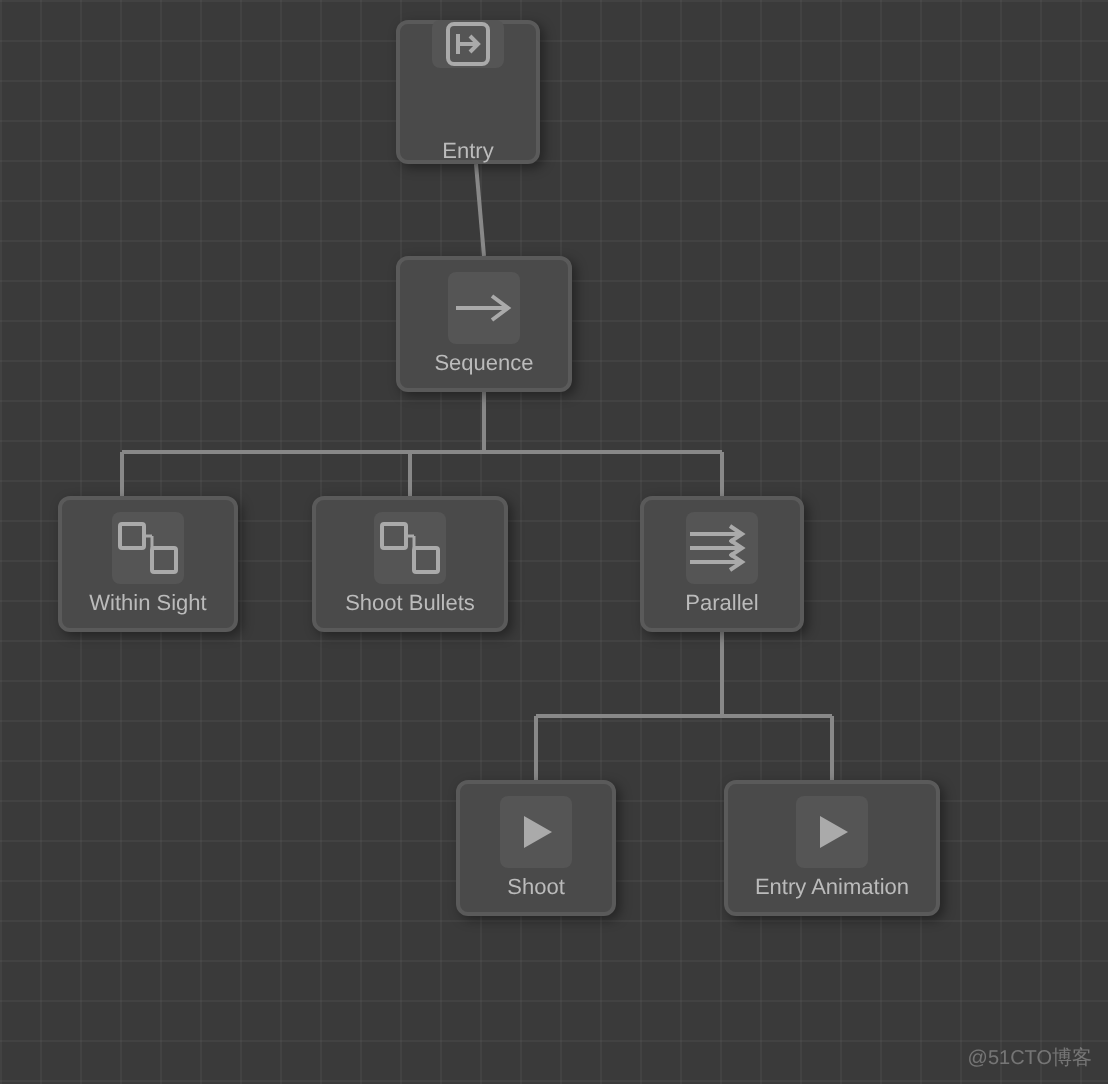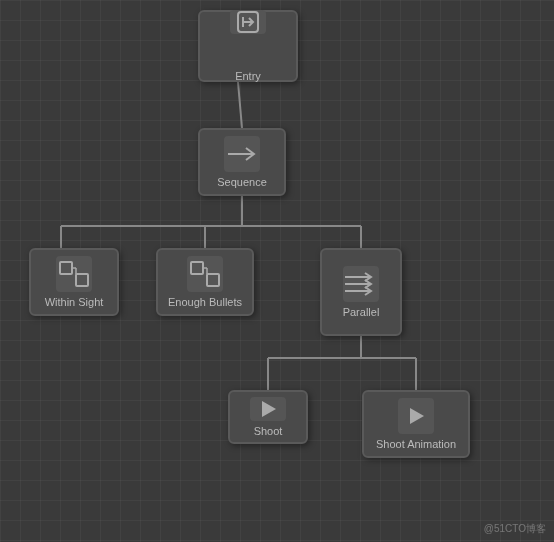--- a/index.html
+++ b/index.html
@@ -85,21 +85,21 @@
   <line x1="361" y1="226" x2="361" y2="248" stroke="#888" stroke-width="2"></line>
 
   <line x1="361" y1="316" x2="361" y2="358" stroke="#888" stroke-width="2"></line>
   <line x1="268" y1="358" x2="416" y2="358" stroke="#888" stroke-width="2"></line>
 
   <line x1="268" y1="358" x2="268" y2="390" stroke="#888" stroke-width="2"></line>
 
   <line x1="416" y1="358" x2="416" y2="390" stroke="#888" stroke-width="2"></line>
 </svg>
 
-<div class="node" style="left:198px; top:10px; width:100px; height:72px;gap:36px;">
+<div class="node" style="left:198px; top:10px; width:72px; height:72px;gap:36px;">
   <div class="node-icon">
     <svg width="24" height="24" viewBox="0 0 24 24" fill="none">
       <rect x="2" y="2" width="20" height="20" rx="3" stroke="#aaa" stroke-width="2" fill="none"></rect>
       <line x1="7" y1="12" x2="17" y2="12" stroke="#aaa" stroke-width="2"></line>
       <polyline points="13,8 17,12 13,16" stroke="#aaa" stroke-width="2" fill="none"></polyline>
       <line x1="7" y1="7" x2="7" y2="17" stroke="#aaa" stroke-width="2"></line>
     </svg>
   </div>
   <span class="node-label">Entry</span>
 </div>
@@ -129,48 +129,48 @@
 
 <div class="node" style="left:156px; top:248px; width:98px; height:68px;">
   <div class="node-icon">
     <svg width="32" height="28" viewBox="0 0 32 28" fill="none">
       <rect x="2" y="2" width="12" height="12" rx="1" stroke="#aaa" stroke-width="2" fill="none"></rect>
       <rect x="18" y="14" width="12" height="12" rx="1" stroke="#aaa" stroke-width="2" fill="none"></rect>
       <line x1="14" y1="8" x2="18" y2="8" stroke="#aaa" stroke-width="1.5"></line>
       <line x1="18" y1="8" x2="18" y2="14" stroke="#aaa" stroke-width="1.5"></line>
     </svg>
   </div>
-  <span class="node-label">Enough Bullets</span>
+  <span class="node-label">Shoot Bullets</span>
 </div>
 
-<div class="node" style="left:320px; top:248px; width:82px; height:88px;">
+<div class="node" style="left:320px; top:248px; width:82px; height:68px;">
   <div class="node-icon">
     <svg width="36" height="24" viewBox="0 0 36 24" fill="none">
       <line x1="2" y1="5" x2="28" y2="5" stroke="#aaa" stroke-width="2"></line>
       <polyline points="22,1 28,5 22,9" stroke="#aaa" stroke-width="2" fill="none"></polyline>
       <line x1="2" y1="12" x2="28" y2="12" stroke="#aaa" stroke-width="2"></line>
       <polyline points="22,8 28,12 22,16" stroke="#aaa" stroke-width="2" fill="none"></polyline>
       <line x1="2" y1="19" x2="28" y2="19" stroke="#aaa" stroke-width="2"></line>
       <polyline points="22,15 28,19 22,23" stroke="#aaa" stroke-width="2" fill="none"></polyline>
     </svg>
   </div>
   <span class="node-label">Parallel</span>
 </div>
 
-<div class="node" style="left:228px; top:390px; width:80px; height:54px;">
+<div class="node" style="left:228px; top:390px; width:80px; height:68px;">
   <div class="node-icon">
     <svg width="24" height="24" viewBox="0 0 24 24" fill="none">
       <polygon points="6,4 20,12 6,20" fill="#aaa"></polygon>
     </svg>
   </div>
   <span class="node-label">Shoot</span>
 </div>
 
 <div class="node" style="left:362px; top:390px; width:108px; height:68px;">
   <div class="node-icon">
     <svg width="24" height="24" viewBox="0 0 24 24" fill="none">
       <polygon points="6,4 20,12 6,20" fill="#aaa"></polygon>
     </svg>
   </div>
-  <span class="node-label">Shoot Animation</span>
+  <span class="node-label">Entry Animation</span>
 </div>
 
 <div class="watermark">@51CTO博客</div>
 
 </body></html>

